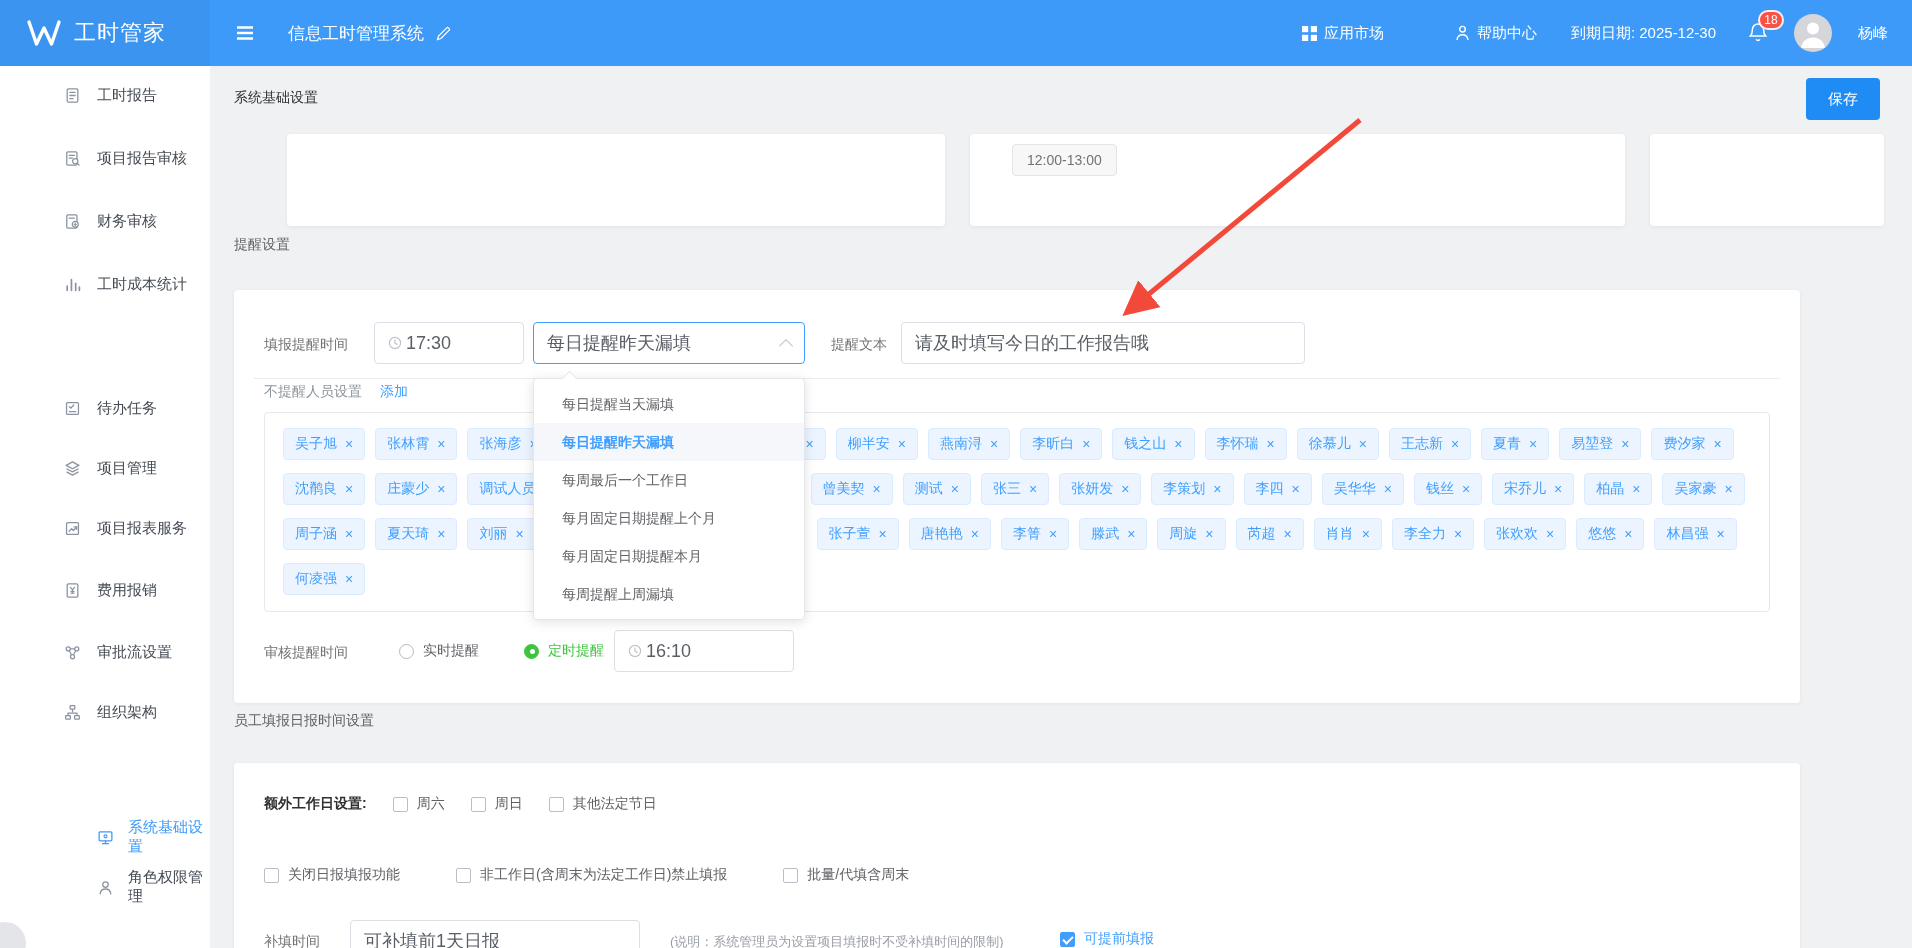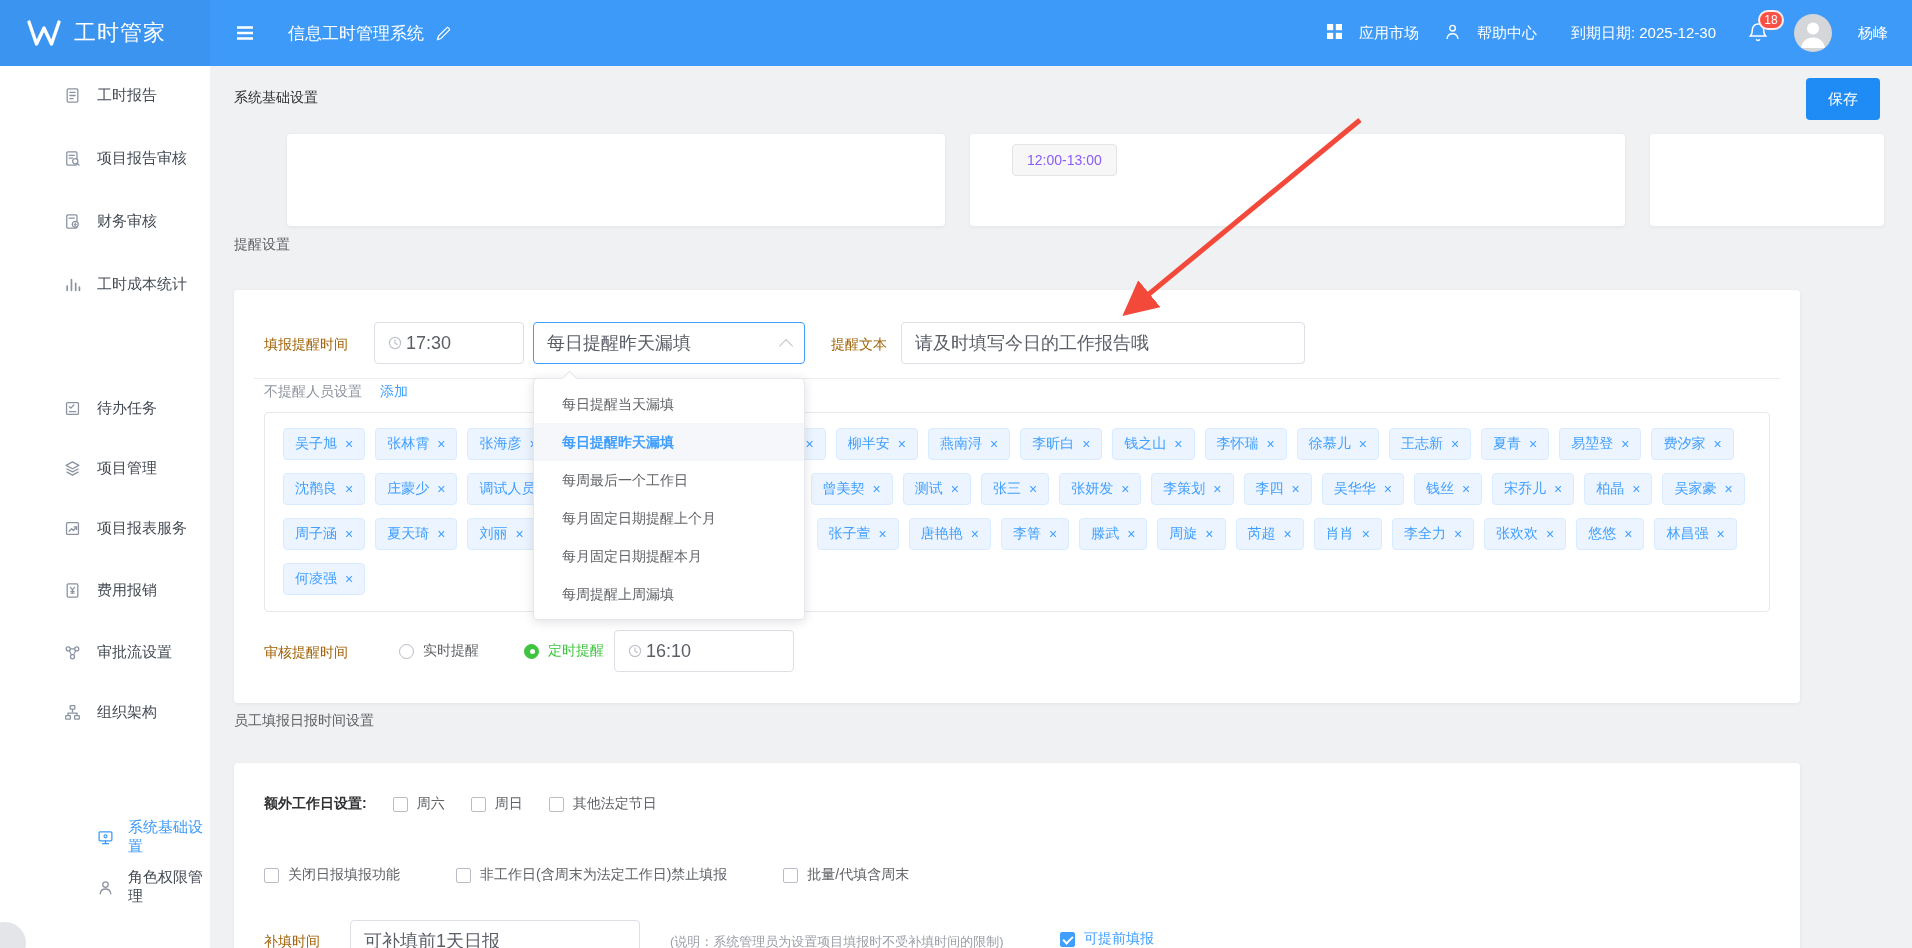--- a/index.html
+++ b/index.html
@@ -6,49 +6,49 @@
   body{width:1912px;height:948px;overflow:hidden;position:relative;background:#f0f1f2;
        font-family:"Liberation Sans","DejaVu Sans",sans-serif;-webkit-font-smoothing:antialiased;}
   
   #hdr{position:absolute;left:0;top:0;width:1912px;height:66px;background:#3d9af8;display:flex;align-items:center;z-index:50;}
   .brand{width:210px;height:66px;display:flex;align-items:center;gap:12px;padding-left:26px;box-sizing:border-box;background:rgba(0,0,0,.03);}
   .brand-t{color:#fff;font-size:22px;letter-spacing:1px;}
   .hmb{margin-left:26px;display:flex;align-items:center;cursor:pointer;}
   .ws-title{color:#fff;font-size:17px;margin-left:34px;}
   .edit-ic{margin-left:12px;display:flex;align-items:center;cursor:pointer;}
   .hright{margin-left:auto;display:flex;align-items:center;gap:26px;padding-right:24px;color:#fff;font-size:15px;}
-  .hitem{display:flex;gap:17px;cursor:pointer;}
+  .hitem{display:flex;align-items:center;gap:7px;cursor:pointer;margin-left:45px;}
   .hexp{margin-left:8px;}
   .bell{position:relative;margin-left:6px;cursor:pointer;display:flex;align-items:center;}
   .badge{position:absolute;top:-12px;left:10px;min-width:16px;height:16px;padding:0 3px;background:#fa5146;border:2px solid rgba(255,255,255,.9);
          border-radius:11px;font-size:12px;font-style:normal;font-weight:400;display:flex;align-items:center;justify-content:center;}
   .avatar{width:38px;height:38px;border-radius:50%;background:#d4d6d9;display:flex;align-items:center;justify-content:center;overflow:hidden;cursor:pointer;}
   
   #sb{position:absolute;left:0;top:66px;width:210px;bottom:0;background:#fff;overflow:hidden;z-index:40;}
   .si{position:absolute;left:0;width:210px;height:40px;display:flex;align-items:center;cursor:pointer;color:#454b54;font-size:15px;}
   .sic{width:18px;height:18px;margin-left:63px;margin-right:16px;display:flex;align-items:center;justify-content:center;flex:none;}
   .si.child .sic{margin-left:96px;margin-right:14px;}
   .si.active{color:#3d9af8;}
   .mchev{width:8px;height:8px;border-left:1.5px solid #909399;border-top:1.5px solid #909399;transform:rotate(45deg);position:absolute;right:22px;top:18px;}
   .sb-pill{position:absolute;left:-16px;bottom:-16px;width:42px;height:42px;border-radius:50%;background:#e3e5e9;}
   
   #ct{position:absolute;left:210px;top:66px;width:1702px;height:882px;background:#f0f1f2;}
   .pg-title{position:absolute;left:24px;top:23px;font-size:14px;color:#303133;}
   .save-btn{position:absolute;left:1596px;top:12px;width:74px;height:42px;background:#1f8cf6;border:none;border-radius:4px;
             color:#fff;font-size:15px;cursor:pointer;font-family:inherit;}
   .card{position:absolute;background:#fff;border-radius:4px;box-shadow:0 1px 4px rgba(0,0,0,.06);}
   .chip{position:absolute;left:42px;top:10px;height:30px;padding:0 14px;background:#f7f7f8;border:1px solid #e3e4e6;border-radius:4px;
-        display:flex;align-items:center;font-size:14px;color:#8b5cf6;}
+        display:flex;align-items:center;font-size:14px;color:#737373;}
   .sec-title{position:absolute;left:24px;font-size:14px;color:#606266;}
   
   .inp{position:absolute;height:42px;box-sizing:border-box;background:#fff;border:1px solid #dcdfe6;border-radius:4px;
        display:flex;align-items:center;padding:0 13px;gap:4px;font-size:18px;color:#5a5e66;cursor:pointer;}
   .inp.sel-active{border-color:#409eff;}
   .chev{width:9px;height:9px;border-left:1.5px solid #c0c4cc;border-top:1.5px solid #c0c4cc;transform:rotate(45deg);margin-left:auto;margin-top:5px;flex:none;}
-  .flabel{position:absolute;font-size:14px;color:#a16207;white-space:nowrap;}
+  .flabel{position:absolute;font-size:14px;color:#737373;white-space:nowrap;}
   .divid{position:absolute;left:20px;right:20px;height:1px;background:#ececee;}
   .blue-link{color:#409eff;cursor:pointer;}
   .gray-lb{color:#8f959e;}
   
   .tagbox{position:absolute;left:30px;top:122px;width:1506px;height:200px;box-sizing:border-box;border:1px solid #e6e8eb;border-radius:4px;
           padding:15px 18px;display:flex;flex-direction:column;gap:13px;}
   .trow{display:flex;gap:10px;height:32px;flex:none;}
   .tag{height:32px;box-sizing:border-box;background:#ecf5ff;border:1px solid #d9ecff;border-radius:4px;display:inline-flex;
        align-items:center;padding:0 11px;gap:8px;font-size:14px;color:#409eff;white-space:nowrap;flex:none;cursor:default;}
   .tag-x{cursor:pointer;font-size:14px;color:#409eff;line-height:1;}

